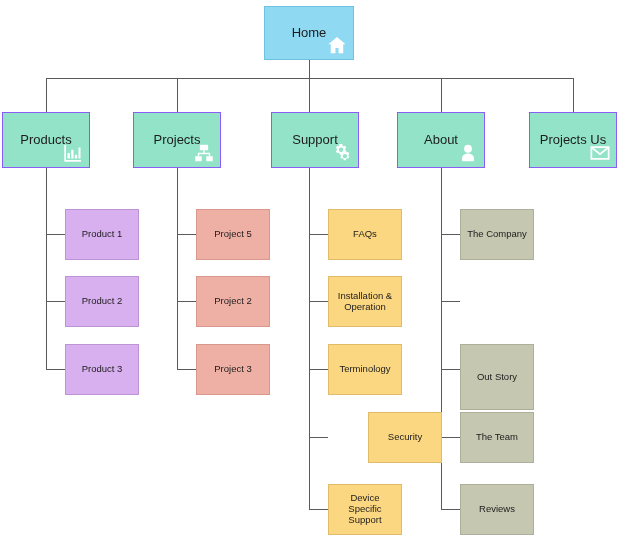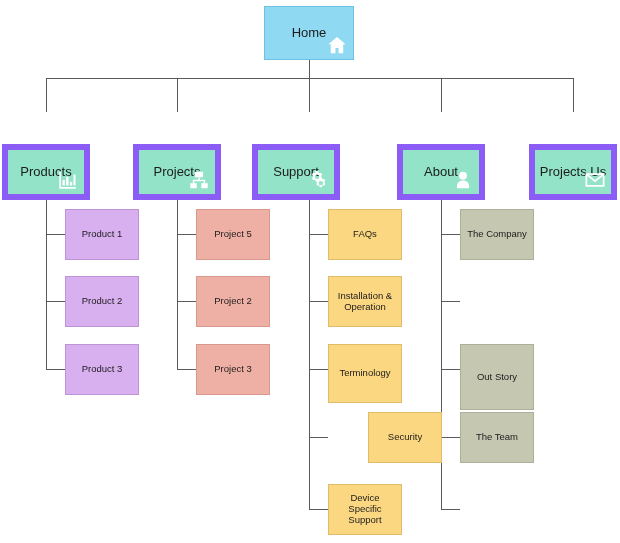--- a/index.html
+++ b/index.html
@@ -31,23 +31,22 @@
 
   
   .node.root{
     background:#8fd9f2;
     border:1px solid #6cc2e0;
     font-size:13px;
   }
   
   .node.lvl1{
     background:#92e3c8;
-    border:6px solid #8b5cf6;
+    border:1px solid #8b5cf6;
     font-size:13px;
-    margin-top:32px;
   }
   
   .node.leaf{font-size:9.5px;border-style:solid;border-width:1px;}
   .leaf.purple{background:#d9b0ef;border-color:#bf93d6;}
   .leaf.salmon{background:#eeb0a5;border-color:#d9988c;}
   .leaf.yellow{background:#fcd781;border-color:#e0bc6a;}
   .leaf.khaki {background:#c5c7b0;border-color:#adb098;}
 
   
   .ico{
@@ -125,21 +124,21 @@
     <span class="ico">
       <svg viewBox="0 0 24 24">
         <rect x="7.5" y="3" width="9" height="6" fill="#ffffff"></rect>
         <rect x="2.5" y="15.5" width="7" height="5.5" fill="#ffffff"></rect>
         <rect x="14.5" y="15.5" width="7" height="5.5" fill="#ffffff"></rect>
         <path stroke="#ffffff" stroke-width="1.5" fill="none" d="M12 9v3.5M6 15.5v-3H18v3"></path>
       </svg>
     </span>
   </div>
 
-  <div class="node lvl1" style="left:252px;top:112px;width:88px;height:56px;">
+  <div class="node lvl1" style="left:271px;top:112px;width:88px;height:56px;">
     <span class="lbl">Support</span>
     <span class="ico">
       <svg viewBox="0 0 24 24">
         <path fill="#ffffff" d="M8.2 2.5 9.4 4a4.6 4.6 0 0 0-1.1.6L6.7 4l-1.4 2.4 1.3 1.1a4.7 4.7 0 0 0 0 1.3L5.3 9.9 6.7 12.3l1.6-.6q.5.4 1.1.6l.2 1.7h2.8l.2-1.7q.6-.2 1.1-.6l1.6.6 1.4-2.4-1.3-1.1q.05-.65 0-1.3l1.3-1.1L15.3 4l-1.6.6a4.6 4.6 0 0 0-1.1-.6l-.2-1.7H9.6zM11 6.1a2.4 2.4 0 1 1 0 4.8 2.4 2.4 0 0 1 0-4.8z"></path>
         <path fill="#ffffff" d="M16.8 11.6l.9 1.2a5.6 5.6 0 0 0-1.2.7l-1.4-.4-1.3 2.3 1.1 1a5.4 5.4 0 0 0 0 1.4l-1.1 1 1.3 2.3 1.4-.5q.5.5 1.2.7l.2 1.5h2.6l.2-1.5q.65-.2 1.2-.7l1.4.5 1.3-2.3-1.1-1q.05-.7 0-1.4l1.1-1-1.3-2.3-1.4.4a5.6 5.6 0 0 0-1.2-.7l-.2-1.5h-2.6zM19.3 15.4a2.6 2.6 0 1 1 0 5.2 2.6 2.6 0 0 1 0-5.2z" transform="translate(-2.6,-1.2) scale(0.92)"></path>
       </svg>
     </span>
   </div>
 
   <div class="node lvl1" style="left:397px;top:112px;width:88px;height:56px;">
@@ -181,33 +180,36 @@
   <div class="node leaf salmon" style="left:196px;top:344px;width:74px;height:51px;">
     <span class="lbl">Project 3</span>
   </div>
 
   <div class="node leaf yellow" style="left:328px;top:209px;width:74px;height:51px;">
     <span class="lbl">FAQs</span>
   </div>
   <div class="node leaf yellow" style="left:328px;top:276px;width:74px;height:51px;">
     <span class="lbl">Installation &amp; Operation</span>
   </div>
-  <div class="node leaf yellow" style="left:328px;top:344px;width:74px;height:59px;">
+  <div class="node leaf yellow" style="left:328px;top:344px;width:74px;height:51px;">
     <span class="lbl">Terminology</span>
   </div>
   <div class="node leaf yellow" style="left:328px;top:412px;width:74px;height:51px;margin-left:40px;">
     <span class="lbl">Security</span>
   </div>
   <div class="node leaf yellow" style="left:328px;top:484px;width:74px;height:51px;">
     <span class="lbl">Device Specific Support</span>
   </div>
 
   <div class="node leaf khaki" style="left:460px;top:209px;width:74px;height:51px;">
     <span class="lbl">The Company</span>
   </div>
   <div class="node leaf khaki" style="left:460px;top:344px;width:74px;height:66px;">
     <span class="lbl">Out Story</span>
   </div>
   <div class="node leaf khaki" style="left:460px;top:412px;width:74px;height:51px;">
     <span class="lbl">The Team</span>
   </div>
+  <div class="node leaf khaki" style="left:460px;top:484px;width:74px;height:51px;">
+    <span class="lbl">Reviews</span>
+  </div>
 
 </div>
 
 </body></html>

